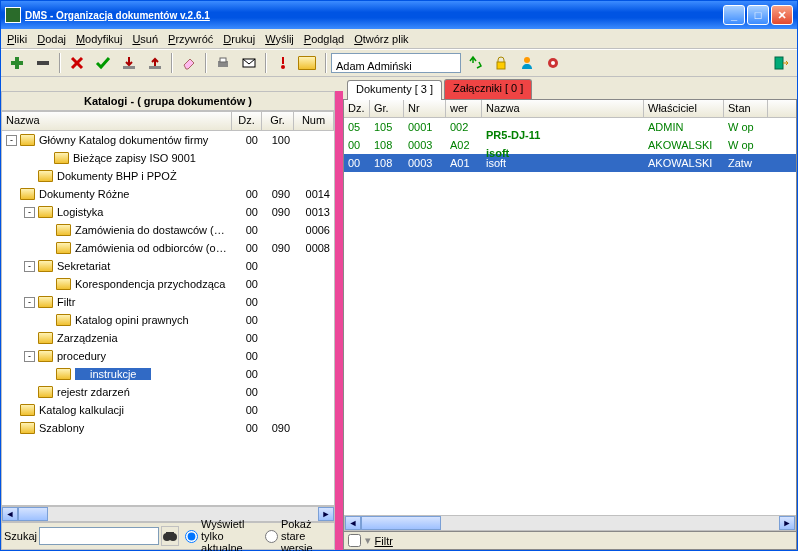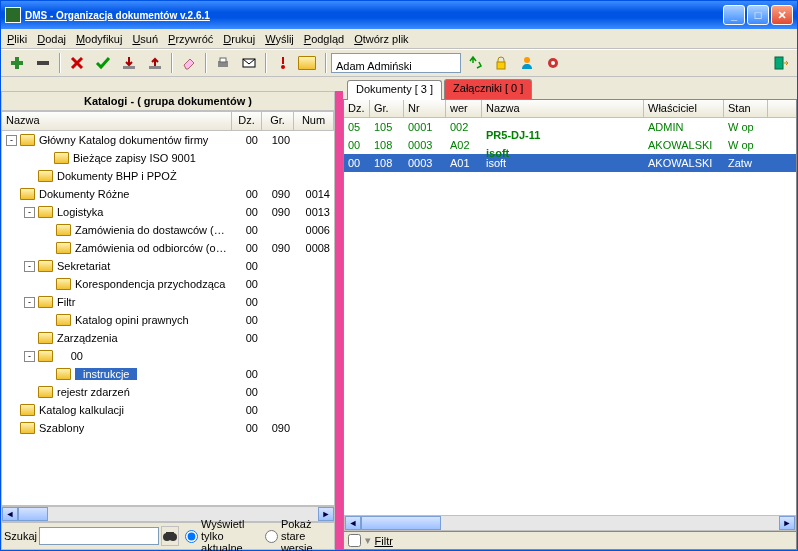--- a/index.html
+++ b/index.html
@@ -27,21 +27,21 @@
   .treehdr .nazwa { flex: 1; }
   .treehdr .dz { width: 30px; text-align: center; }
   .treehdr .gr { width: 32px; text-align: center; }
   .treehdr .num { width: 40px; text-align: center; }
   .tree { flex: 1; background: #fff; overflow: hidden; border: 1px solid #c0c0c0; border-top: none; position: relative; }
   .treerow { height: 18px; display: flex; align-items: center; white-space: nowrap; }
   .treerow .expander { width: 11px; height: 11px; border: 1px solid #888; background: #fff; display: inline-flex; align-items: center; justify-content: center; font-size: 9px; line-height: 1; margin-right: 3px; cursor: pointer; }
   .treerow .noexp { width: 14px; display: inline-block; }
   .folder-icon { width: 15px; height: 12px; background: linear-gradient(#fff2b3,#f0c030); border: 1px solid #b08000; border-radius: 1px 1px 0 0; margin-right: 4px; display:inline-block; }
   .treerow .label { flex: 1; overflow: hidden; text-overflow: ellipsis; }
-  .treerow.selected .label span { background: #316ac5; color: #fff; padding: 1px 8px; text-align: center; }
+  .treerow.selected .label span { background: #316ac5; color: #fff; padding: 1px 15px; text-align: center; }
   .treerow .dz, .treerow .gr, .treerow .num { width: 30px; text-align: right; padding-right: 4px; }
   .treerow .gr { width: 32px; }
   .treerow .num { width: 40px; }
   .hscroll { height: 16px; background: #ece9d8; border: 1px solid #c0c0c0; display: flex; align-items: center; }
   .hscroll .arrow { width: 16px; height: 14px; background: linear-gradient(#d5e3ff,#9ec1ff); border: 1px solid #7a9fd6; display: flex; align-items: center; justify-content: center; font-size: 9px; color: #004; cursor:pointer; }
   .hscroll .track { flex: 1; height: 14px; background: #e7e7e7; }
   .hscroll .thumb { width: 30px; height: 14px; background: linear-gradient(#d5e3ff,#9ec1ff); border: 1px solid #7a9fd6; }
   .searchbar { height: 28px; display: flex; align-items: center; border: 1px solid #c0c0c0; padding: 0 2px; gap: 2px; }
   .searchbar input[type=text] { height: 18px; width: 120px; border: 1px solid #7f9db9; padding: 0 3px; }
   .searchbar .bino { width: 22px; height: 20px; border: 1px solid #c0c0c0; background: #ece9d8; display:flex; align-items:center; justify-content:center; cursor:pointer; }
@@ -295,20 +295,21 @@
             <span class="noexp"></span>
             <span class="folder-icon"></span>
             <span class="label"><span>Zarządzenia</span></span>
             <span class="dz">00</span>
             <span class="gr"></span>
             <span class="num"></span>
           </div>
           <div class="treerow" style="padding-left: 22px;">
             <span class="expander">-</span>
             <span class="folder-icon"></span>
+            <span class="label"><span>procedury</span></span>
             <span class="dz">00</span>
             <span class="gr"></span>
             <span class="num"></span>
           </div>
           <div class="treerow selected" style="padding-left: 40px;">
             <span class="noexp"></span>
             <span class="folder-icon"></span>
             <span class="label"><span>instrukcje</span></span>
             <span class="dz">00</span>
             <span class="gr"></span>

